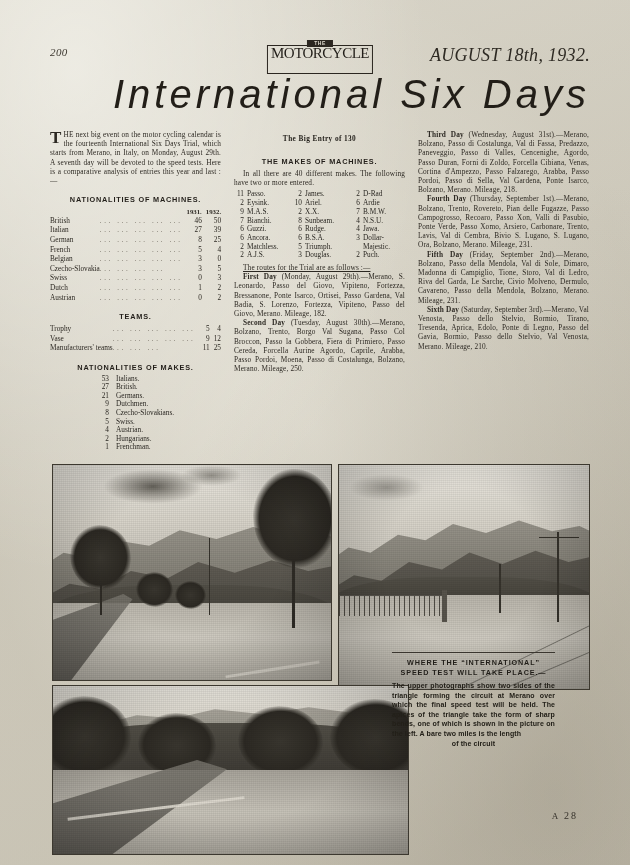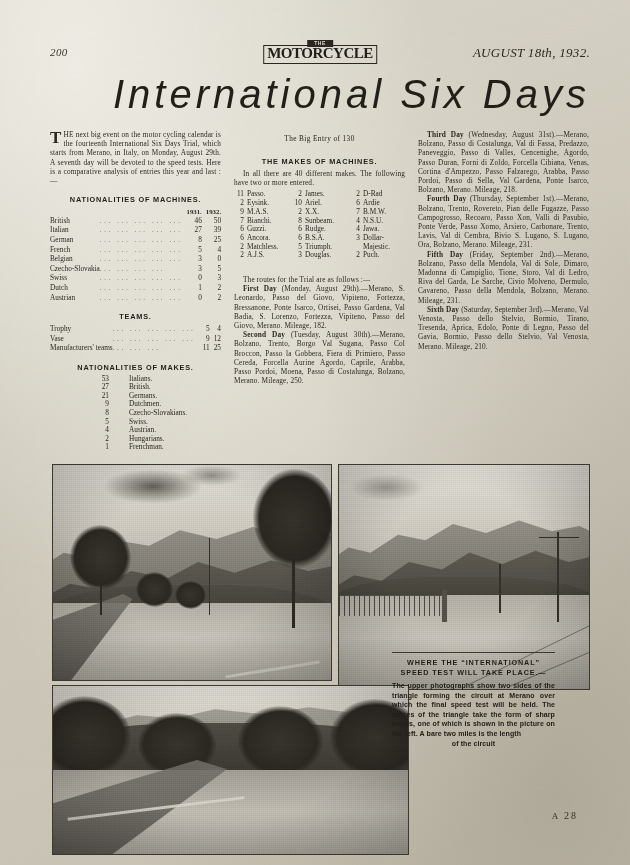--- a/index.html
+++ b/index.html
@@ -75,36 +75,36 @@
     color: #ded9cd;
     padding: 1px 4px;
     margin: 0 auto 0px auto;
     width: 18px;
     font-family: "Liberation Sans", sans-serif;
     font-weight: bold;
   }
   .logo-main {
     display: inline-block;
     font-family: "Liberation Serif", serif;
-    font-weight: bold;
+    font-weight: normal;
     font-size: 15px;
     letter-spacing: -0.5px;
     border: 1.5px solid #2b2620;
-    padding: 0px 3px 2px 3px;
+    padding: 0px 3px 12px 3px;
     color: #221e19;
     position: relative;
     top: -2px;
   }
   .dateline {
     position: absolute;
     right: 0;
     top: 5px;
     font-family: "Liberation Serif", serif;
     font-style: italic;
-    font-size: 13px;
+    font-size: 18px;
     letter-spacing: 0.3px;
     color: #2e2a23;
   }
 
   
   .headline {
     margin-top: 8px;
     text-align: right;
     font-family: Liberation Sans, sans-serif;
     font-style: italic;
@@ -190,32 +190,33 @@
     padding: 0;
     font-family: "Liberation Serif", serif;
     font-size: 7.3px;
     line-height: 8.6px;
   }
   ul.riders li { text-align: left; padding-left: 48px; }
   ul.riders li .n {
     display: inline-block;
     width: 11px;
     text-align: right;
-    margin-right: 20px;
+    margin-right: 7px;
   }
 
   
   .mid-title {
     text-align: center;
     font-family: "Liberation Serif", serif;
     font-size: 13.5px;
     line-height: 16px;
     letter-spacing: 0.4px;
     color: #201d18;
     margin: 1px 0 0 0;
+    font-weight: bold;
   }
   .makes-grid {
     display: flex;
     margin-top: 3px;
     gap: 3px;
   }
   .makes-col {
     width: 33.33%;
     font-family: "Liberation Serif", serif;
     font-size: 7.3px;
@@ -528,21 +529,21 @@
               <div class="row"><span class="n">2</span><span>D-Rad</span></div>
               <div class="row"><span class="n">6</span><span>Ardie</span></div>
               <div class="row"><span class="n">7</span><span>B.M.W.</span></div>
               <div class="row"><span class="n">4</span><span>N.S.U.</span></div>
               <div class="row"><span class="n">4</span><span>Jawa.</span></div>
               <div class="row"><span class="n">3</span><span>Dollar-</span><span class="cont">Majestic.</span></div>
               <div class="row"><span class="n">2</span><span>Puch.</span></div>
             </div>
           </div>
 
-          <p class="body-text" style="text-indent:9px;margin-top:15px;">The routes for the Trial are as follows :—</p>
+          <p class="body-text" style="text-indent:9px;margin-top:3px;text-decoration:underline;">The routes for the Trial are as follows :—</p>
           <p class="body-text day"><b>First Day</b> <span>(Monday, August 29th).—Merano, S. Leonardo, Passo del Giovo, Vipiteno, Fortezza, Bressanone, Ponte Isarco, Ortisei, Passo Gardena, Val Badia, S. Lorenzo, Fortezza, Vipiteno, Passo del Giovo, Merano.  Mileage, 182.</span></p>
           <p class="body-text day"><b>Second Day</b> <span>(Tuesday, August 30th).—Merano, Bolzano, Trento, Borgo Val Sugana, Passo Col Broccon, Passo la Gobbera, Fiera di Primiero, Passo Cereda, Forcella Aurine Agordo, Caprile, Arabba, Passo Pordoi, Moena, Passo di Costalunga, Bolzano, Merano.  Mileage, 250.</span></p>
         </div>
 
         <div class="col">
           <p class="body-text day"><b>Third Day</b> <span>(Wednesday, August 31st).—Merano, Bolzano, Passo di Costalunga, Val di Fassa, Predazzo, Paneveggio, Passo di Valles, Cencenighe, Agordo, Passo Duran, Forni di Zoldo, Forcella Cibiana, Venas, Cortina d'Ampezzo, Passo Falzarego, Arabba, Passo Pordoi, Passo di Sella, Val Gardena, Ponte Isarco, Bolzano, Merano.  Mileage, 218.</span></p>
           <p class="body-text day"><b>Fourth Day</b> <span>(Thursday, September 1st).—Merano, Bolzano, Trento, Rovereto, Pian delle Fugazze, Passo Campogrosso, Recoaro, Passo Xon, Valli di Pasubio, Ponte Verde, Passo Xomo, Arsiero, Carbonare, Trento, Lavis, Val di Cembra, Bivio S. Lugano, S. Lugano, Ora, Bolzano, Merano.  Mileage, 231.</span></p>
           <p class="body-text day"><b>Fifth Day</b> <span>(Friday, September 2nd).—Merano, Bolzano, Passo della Mendola, Val di Sole, Dimaro, Madonna di Campiglio, Tione, Storo, Val di Ledro, Riva del Garda, Le Sarche, Civio Molveno, Dermulo, Cavareno, Passo della Mendola, Bolzano, Merano.  Mileage, 231.</span></p>
           <p class="body-text day"><b>Sixth Day</b> <span>(Saturday, September 3rd).—Merano, Val Venosta, Passo dello Stelvio, Bormio, Tirano, Tresenda, Aprica, Edolo, Ponte di Legno, Passo del Gavia, Bormio, Passo dello Stelvio, Val Venosta, Merano.  Mileage, 210.</span></p>
         </div>

